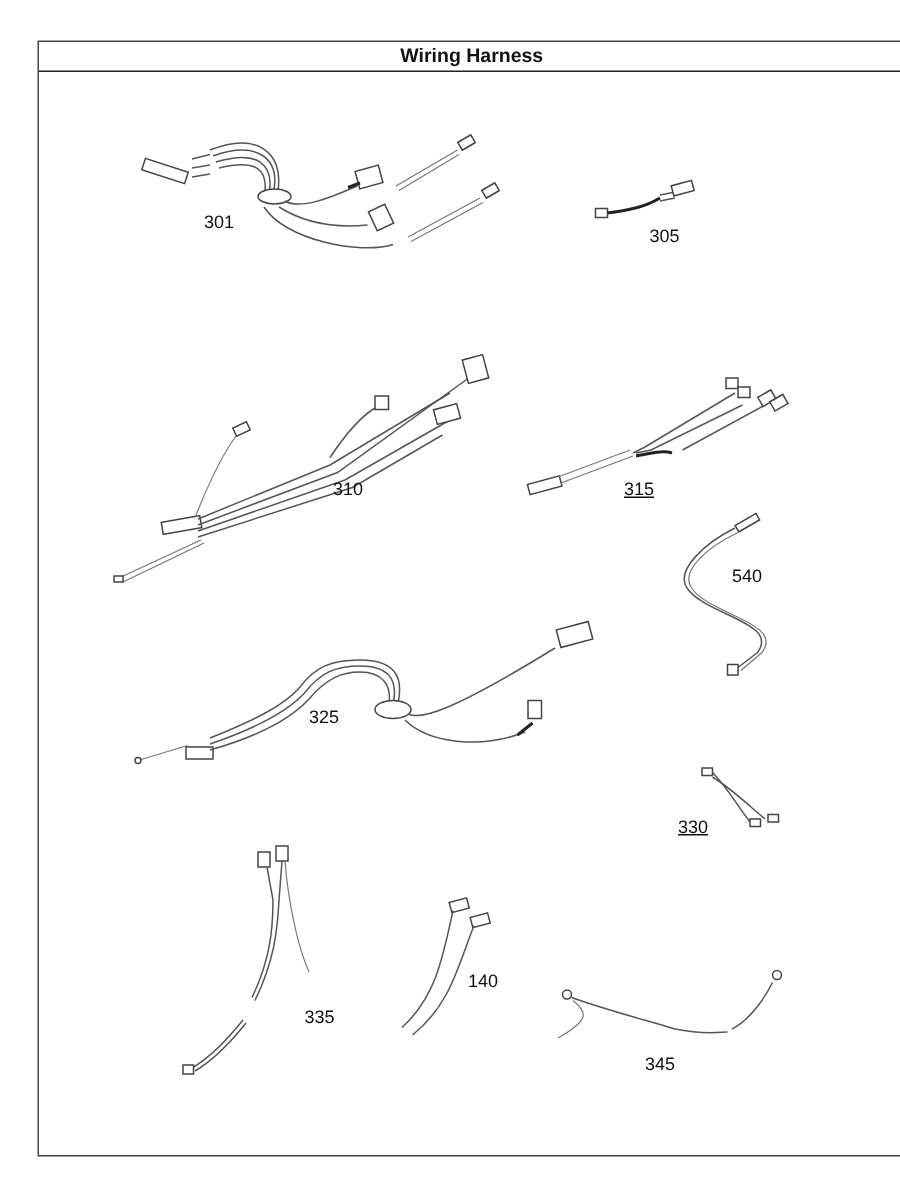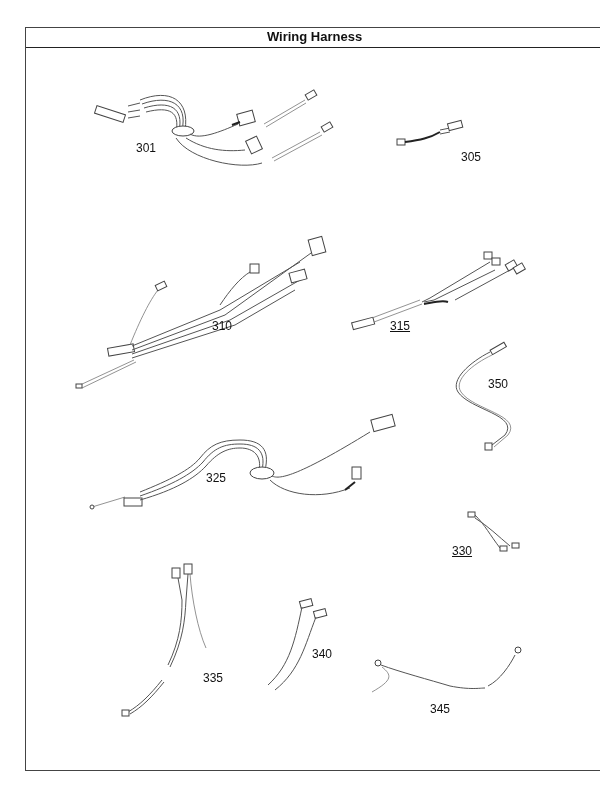--- a/index.html
+++ b/index.html
@@ -133,21 +133,21 @@
   <g>
     <circle class="c" cx="378" cy="663" r="3"></circle>
     <path class="w" d="M381 665 C400 672 430 680 450 686 C470 690 480 688 485 688"></path>
     <path class="w2" d="M382 667 C392 675 393 680 372 692"></path>
     <path class="w" d="M488 686 C500 680 510 665 515 655"></path>
     <circle class="c" cx="518" cy="650" r="3"></circle>
   </g>
 </svg>
 
 <div class="callout" style="left:136px; top:142px;">301</div>
-<div class="callout" style="left:461px; top:151px;">305</div>
-<div class="callout" style="left:212px; top:320px;">310</div>
-<div class="callout" style="left:390px; top:320px;text-decoration:underline;">315</div>
-<div class="callout" style="left:488px; top:378px;">350</div>
+<div class="callout" style="left:433px; top:151px;">305</div>
+<div class="callout" style="left:222px; top:320px;">310</div>
+<div class="callout" style="left:416px; top:320px;text-decoration:underline;">315</div>
+<div class="callout" style="left:488px; top:378px;">540</div>
 <div class="callout" style="left:206px; top:472px;text-align:right;">325</div>
 <div class="callout" style="left:452px; top:545px;text-decoration:underline;">330</div>
 <div class="callout" style="left:183px; top:672px;margin-left:20px;">335</div>
-<div class="callout" style="left:312px; top:648px;">340</div>
+<div class="callout" style="left:312px; top:648px;">140</div>
 <div class="callout" style="left:430px; top:703px;text-align:center;">345</div>
 
 </body></html>

